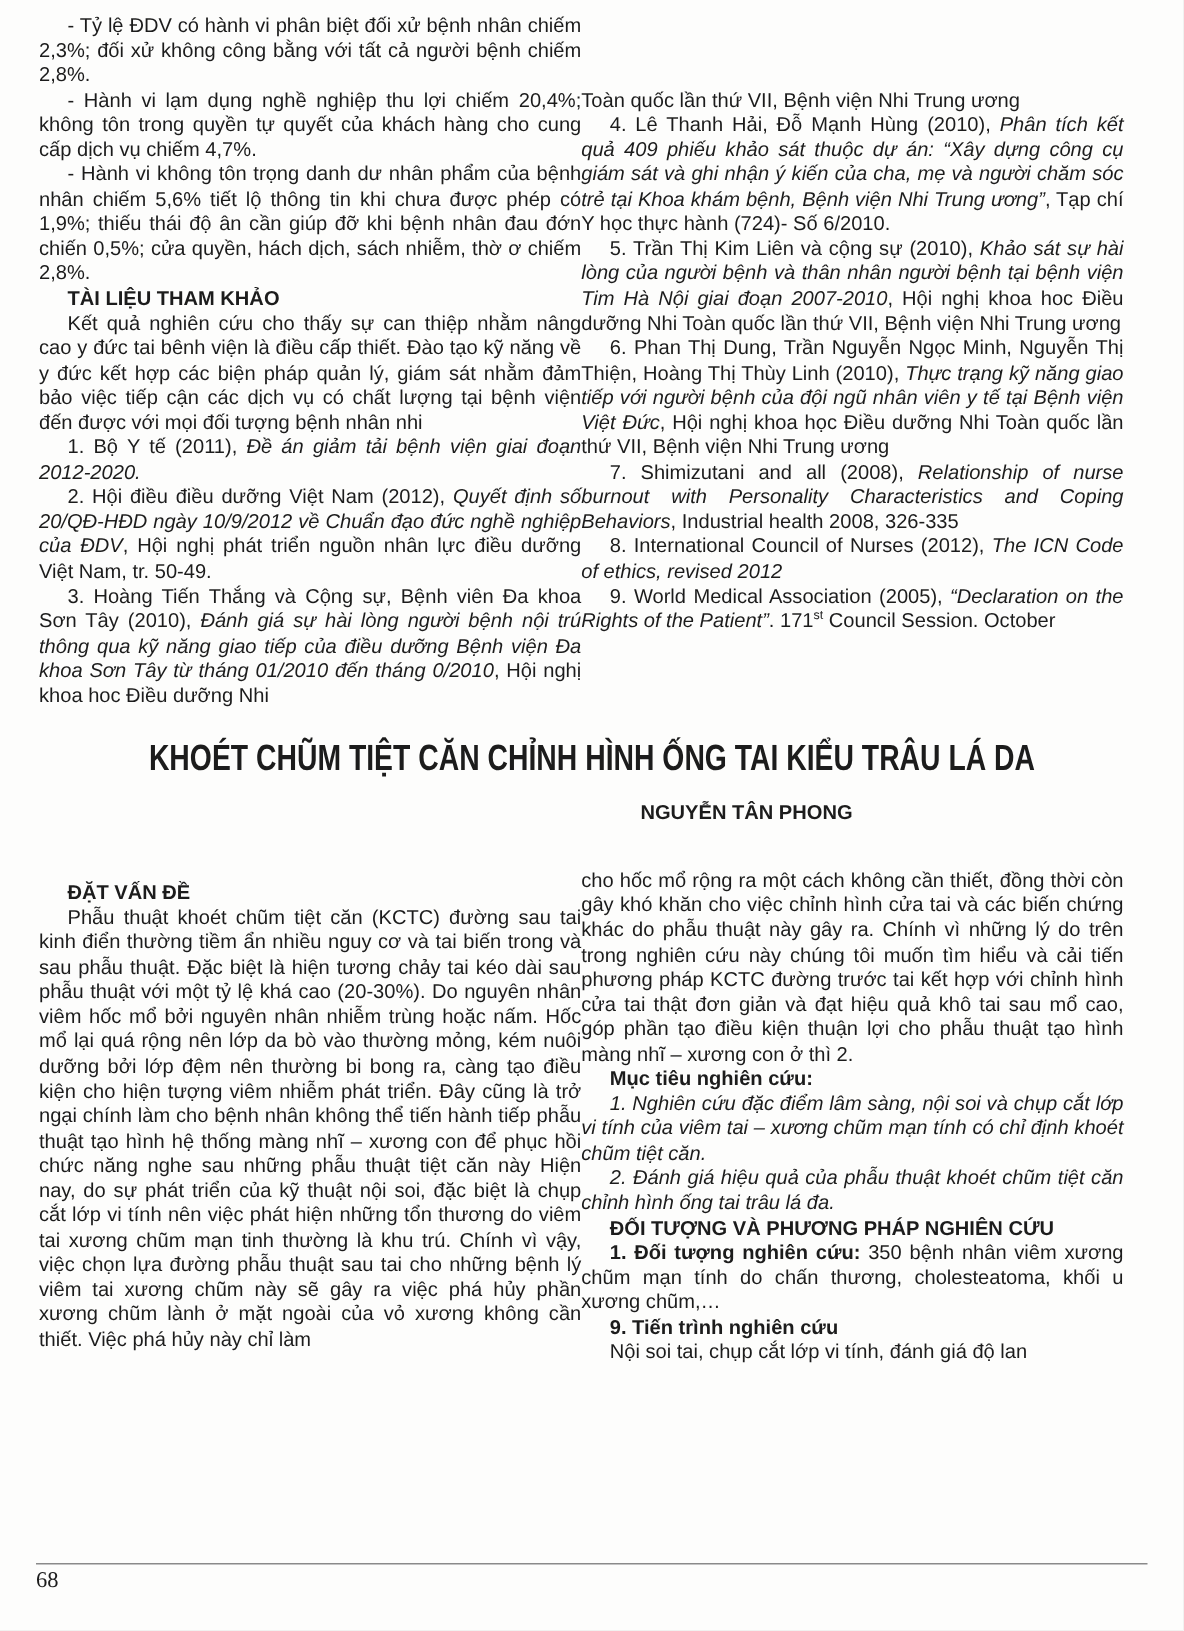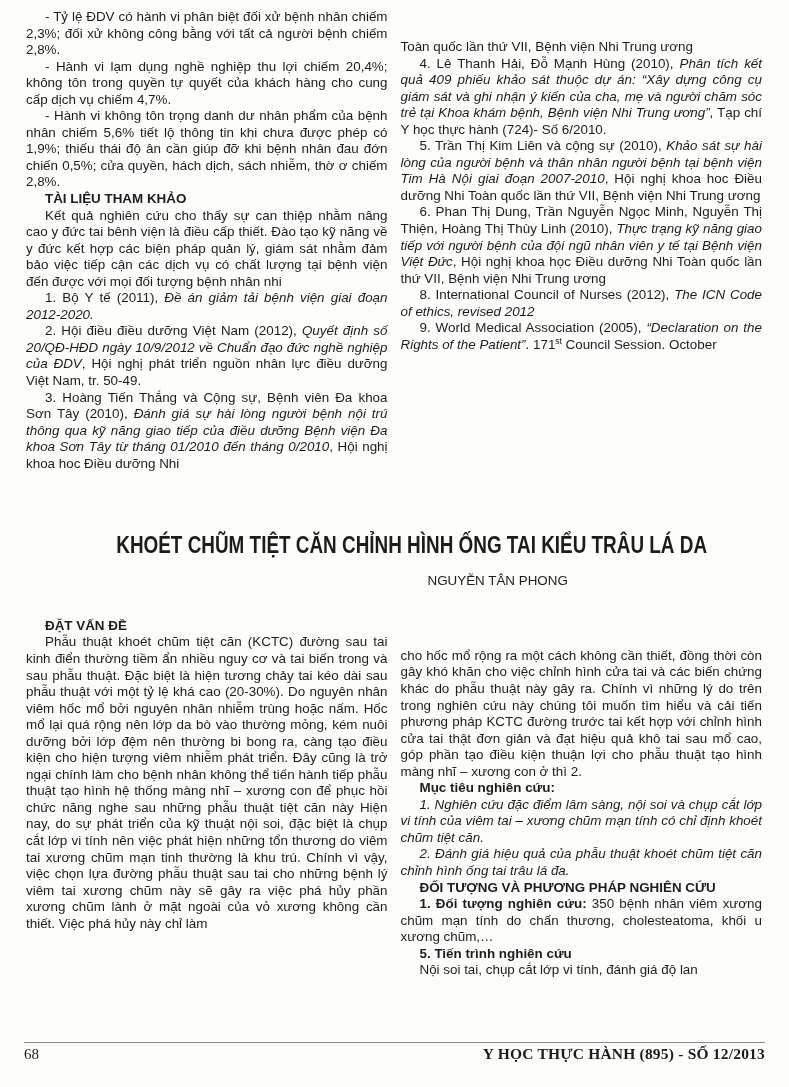--- a/index.html
+++ b/index.html
@@ -9,56 +9,57 @@
     margin:0 auto;
     background:#fdfdfc;
     color:#1c1c1c;
     font-family:"Liberation Sans", sans-serif;
     font-size:13.4px;
     line-height:16.55px;
     overflow:hidden;
     box-sizing:border-box;
     padding:9px 26px 0 26px;
   }
-  .cols{display:flex;gap:13px;}
+  .cols{display:flex;align-items:center;}
   .col{width:calc(50% - 7px);}
   .blk{text-align:justify;text-indent:19px;}
-  .blk.noind{text-indent:0;margin-top:30px;}
+  .blk.noind{text-indent:0;}
   span.b{font-weight:bold;}
   span.i{font-style:italic;}
   span.sup{vertical-align:super;font-size:0.62em;line-height:0;}
-  .title-wrap{margin-top:65px;text-align:right;}
+  .title-wrap{margin-top:26px;text-align:center;}
   .article-title{
     display:inline-block;
     font-weight:bold;
     font-size:22.5px;
     letter-spacing:0px;
     white-space:nowrap;
     transform:scaleX(0.84) scaleY(1.08);
     transform-origin:center;
   }
   .author-block{
     margin-top:15px;
     margin-left:44%;
     width:40%;
     text-align:center;
     line-height:17px;
   }
-  .author-name{font-weight:normal;}
+  .author-name{font-weight:bold;}
   .author-affil{font-weight:bold;font-style:italic;}
   .body-cols{margin-top:29px;}
   .footer{
     position:absolute;
     left:24px;right:24px;top:1042px;
     border-top:1.4px solid #8a8a8a;
     padding-top:3px;
     display:flex;
     justify-content:space-between;
     align-items:baseline;
     font-family:"Liberation Serif", serif;
+    flex-direction:column;
   }
   .page-number{font-size:15px;}
   .journal-name{font-weight:bold;font-size:15.5px;letter-spacing:0.2px;}
 </style>
 </head>
 <body>
 
 <div class="page">
 
   <div class="cols">
@@ -70,20 +71,21 @@
         <div class="blk p"><span>Kết quả nghiên cứu cho thấy sự can thiệp nhằm nâng cao y đức tai bênh viện là điều cấp thiết. Đào tạo kỹ năng về y đức kết hợp các biện pháp quản lý, giám sát nhằm đảm bảo việc tiếp cận các dịch vụ có chất lượng tại bệnh viện đến được với mọi đối tượng bệnh nhân nhi</span></div>
         <div class="blk p"><span>1. Bộ Y tế (2011), </span><span class="i">Đề án giảm tải bệnh viện giai đoạn 2012-2020.</span></div>
         <div class="blk p"><span>2. Hội điều điều dưỡng Việt Nam (2012), </span><span class="i">Quyết định số 20/QĐ-HĐD ngày 10/9/2012 về Chuẩn đạo đức nghề nghiệp của ĐDV</span><span>, Hội nghị phát triển nguồn nhân lực điều dưỡng Việt Nam, tr. 50-49.</span></div>
         <div class="blk p"><span>3. Hoàng Tiến Thắng và Cộng sự, Bệnh viên Đa khoa Sơn Tây (2010), </span><span class="i">Đánh giá sự hài lòng người bệnh nội trú thông qua kỹ năng giao tiếp của điều dưỡng Bệnh viện Đa khoa Sơn Tây từ tháng 01/2010 đến tháng 0/2010</span><span>, Hội nghị khoa hoc Điều dưỡng Nhi</span></div>
       </div>
     <div class="col">
         <div class="blk noind"><span>Toàn quốc lần thứ VII, Bệnh viện Nhi Trung ương</span></div>
         <div class="blk p"><span>4. Lê Thanh Hải, Đỗ Mạnh Hùng (2010), </span><span class="i">Phân tích kết quả 409 phiếu khảo sát thuộc dự án: “Xây dựng công cụ giám sát và ghi nhận ý kiến của cha, mẹ và người chăm sóc trẻ tại Khoa khám bệnh, Bệnh viện Nhi Trung ương”</span><span>, Tạp chí Y học thực hành (724)- Số 6/2010.</span></div>
         <div class="blk p"><span>5. Trần Thị Kim Liên và cộng sự (2010), </span><span class="i">Khảo sát sự hài lòng của người bệnh và thân nhân người bệnh tại bệnh viện Tim Hà Nội giai đoạn 2007-2010</span><span>, Hội nghị khoa hoc Điều dưỡng Nhi Toàn quốc lần thứ VII, Bệnh viện Nhi Trung ương</span></div>
         <div class="blk p"><span>6. Phan Thị Dung, Trần Nguyễn Ngọc Minh, Nguyễn Thị Thiện, Hoàng Thị Thùy Linh (2010), </span><span class="i">Thực trạng kỹ năng giao tiếp với người bệnh của đội ngũ nhân viên y tế tại Bệnh viện Việt Đức</span><span>, Hội nghị khoa học Điều dưỡng Nhi Toàn quốc lần thứ VII, Bệnh viện Nhi Trung ương</span></div>
+        <div class="blk p"><span>7. Shimizutani and all (2008), </span><span class="i">Relationship of nurse burnout with Personality Characteristics and Coping Behaviors</span><span>, Industrial health 2008, 326-335</span></div>
         <div class="blk p"><span>8. International Council of Nurses (2012), </span><span class="i">The ICN Code of ethics, revised 2012</span></div>
         <div class="blk p"><span>9. World Medical Association (2005), </span><span class="i">“Declaration on the Rights of the Patient”</span><span>. 171</span><span class="sup">st</span><span> Council Session. October</span></div>
       </div>
   </div>
 
   <div class="title-wrap">
     <span class="article-title">KHOÉT CHŨM TIỆT CĂN CHỈNH HÌNH ỐNG TAI KIỂU TRÂU LÁ DA</span>
   </div>
 
   <div class="author-block">
@@ -95,23 +97,22 @@
         <div class="blk p"><span class="b">ĐẶT VẤN ĐỀ</span></div>
         <div class="blk p"><span>Phẫu thuật khoét chũm tiệt căn (KCTC) đường sau tai kinh điển thường tiềm ẩn nhiều nguy cơ và tai biến trong và sau phẫu thuật. Đặc biệt là hiện tương chảy tai kéo dài sau phẫu thuật với một tỷ lệ khá cao (20-30%). Do nguyên nhân viêm hốc mổ bởi nguyên nhân nhiễm trùng hoặc nấm. Hốc mổ lại quá rộng nên lớp da bò vào thường mỏng, kém nuôi dưỡng bởi lớp đệm nên thường bi bong ra, càng tạo điều kiện cho hiện tượng viêm nhiễm phát triển. Đây cũng là trở ngại chính làm cho bệnh nhân không thể tiến hành tiếp phẫu thuật tạo hình hệ thống màng nhĩ – xương con để phục hồi chức năng nghe sau những phẫu thuật tiệt căn này Hiện nay, do sự phát triển của kỹ thuật nội soi, đặc biệt là chụp cắt lớp vi tính nên việc phát hiện những tổn thương do viêm tai xương chũm mạn tinh thường là khu trú. Chính vì vậy, việc chọn lựa đường phẫu thuật sau tai cho những bệnh lý viêm tai xương chũm này sẽ gây ra việc phá hủy phần xương chũm lành ở mặt ngoài của vỏ xương không cần thiết. Việc phá hủy này chỉ làm</span></div>
       </div>
     <div class="col">
         <div class="blk noind"><span>cho hốc mổ rộng ra một cách không cần thiết, đồng thời còn gây khó khăn cho việc chỉnh hình cửa tai và các biến chứng khác do phẫu thuật này gây ra. Chính vì những lý do trên trong nghiên cứu này chúng tôi muốn tìm hiểu và cải tiến phương pháp KCTC đường trước tai kết hợp với chỉnh hình cửa tai thật đơn giản và đạt hiệu quả khô tai sau mổ cao, góp phần tạo điều kiện thuận lợi cho phẫu thuật tạo hình màng nhĩ – xương con ở thì 2.</span></div>
         <div class="blk p"><span class="b">Mục tiêu nghiên cứu:</span></div>
         <div class="blk p"><span class="i">1. Nghiên cứu đặc điểm lâm sàng, nội soi và chụp cắt lớp vi tính của viêm tai – xương chũm mạn tính có chỉ định khoét chũm tiệt căn.</span></div>
         <div class="blk p"><span class="i">2. Đánh giá hiệu quả của phẫu thuật khoét chũm tiệt căn chỉnh hình ống tai trâu lá đa.</span></div>
         <div class="blk p"><span class="b">ĐỐI TƯỢNG VÀ PHƯƠNG PHÁP NGHIÊN CỨU</span></div>
         <div class="blk p"><span class="b">1. Đối tượng nghiên cứu: </span><span>350 bệnh nhân viêm xương chũm mạn tính do chấn thương, cholesteatoma, khối u xương chũm,…</span></div>
-        <div class="blk p"><span class="b">5. Tiến trình nghiên cứu</span></div>
+        <div class="blk p"><span class="b">9. Tiến trình nghiên cứu</span></div>
         <div class="blk p"><span>Nội soi tai, chụp cắt lớp vi tính, đánh giá độ lan</span></div>
       </div>
   </div>
 
   <div class="footer">
     <span class="page-number">68</span>
-    <span class="journal-name">Y HỌC THỰC HÀNH (895) - SỐ 12/2013</span>
   </div>
 
 </div>
 
 </body></html>

